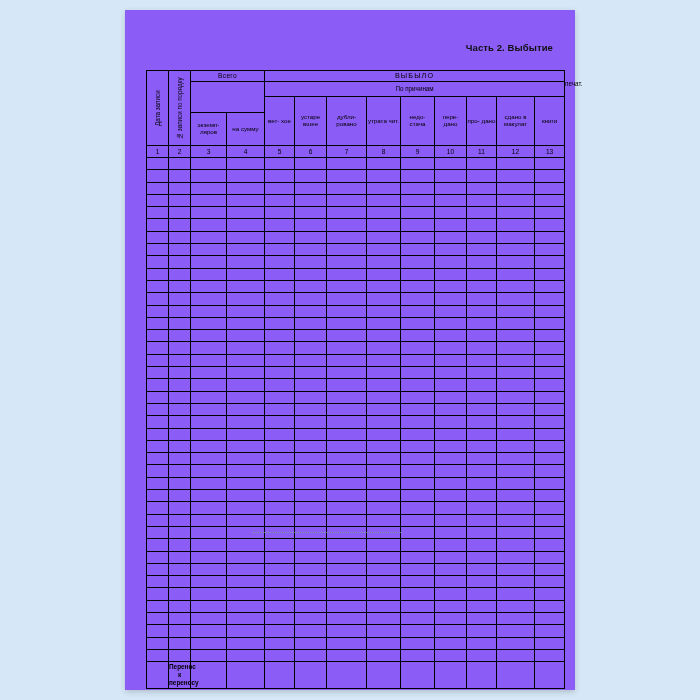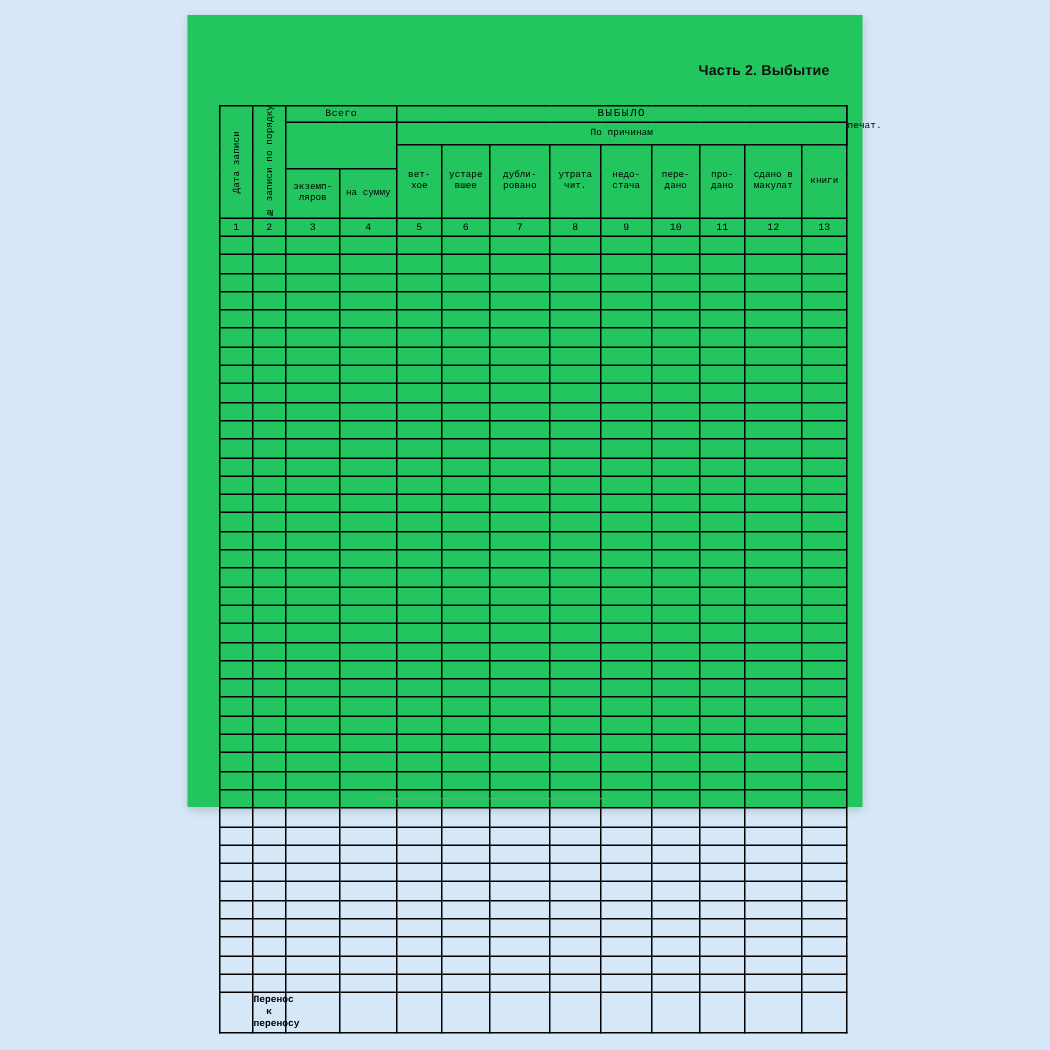--- a/index.html
+++ b/index.html
@@ -12,41 +12,40 @@
     background: #d6e8f7;
     font-family: "Liberation Sans", sans-serif;
     overflow: hidden;
   }
 
   .page-wrap {
     position: absolute;
     left: 125px;
     top: 10px;
     width: 450px;
-    height: 528px;
-    background: #22c55e;
+    height: 680px;
+    background: #8b5cf6;
     box-shadow: 0 2px 6px rgba(0,0,0,0.18);
   }
 
   .doc-title {
     position: absolute;
     right: 22px;
     top: 32px;
     font-size: 9.5px;
     font-weight: bold;
     color: #111;
     letter-spacing: 0.1px;
   }
 
   .table-area {
     position: absolute;
     left: 21px;
     top: 60px;
     width: 408px;
-    font-family: Liberation Mono, monospace;
   }
 
   table.ledger {
     border-collapse: collapse;
     table-layout: fixed;
     width: 408px;
     font-size: 6.5px;
     color: #000;
   }
   table.ledger td, table.ledger th {

